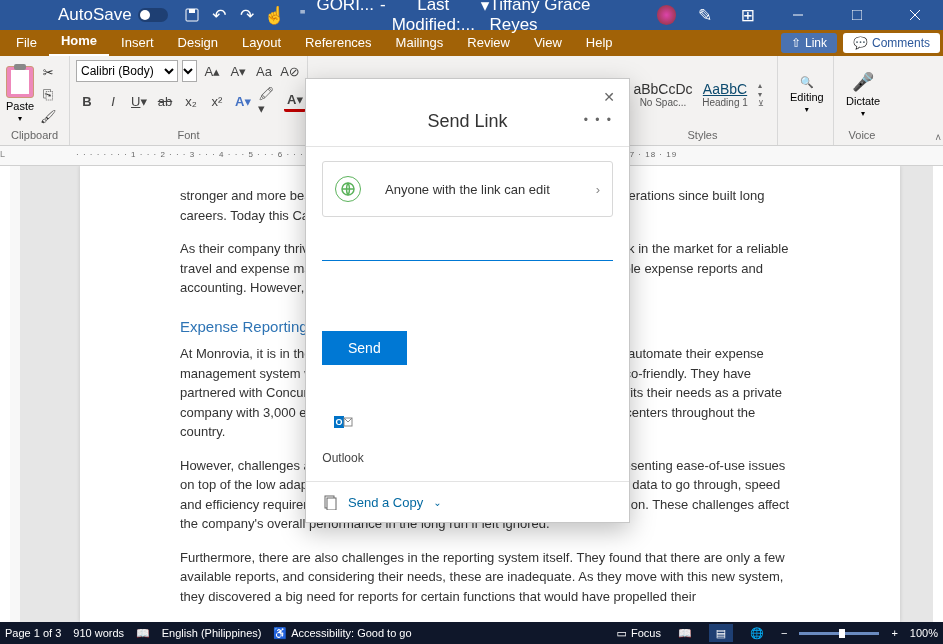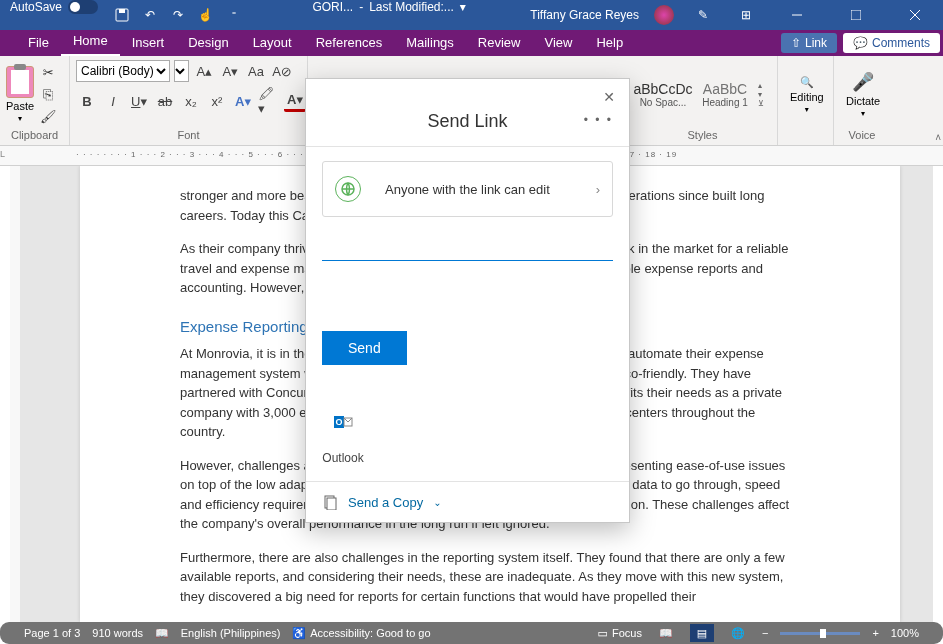--- a/index.html
+++ b/index.html
@@ -1,67 +1,67 @@
 <!DOCTYPE html>
 <html><head>
 <meta charset="utf-8">
 <style>
 * { margin: 0; padding: 0; box-sizing: border-box; font-family: 'Segoe UI', Tahoma, sans-serif; }
 body { width: 943px; height: 644px; background: #fff; overflow: hidden; position: relative; }
 
 
-.titlebar { height: 30px; background: #2b579a; display: flex; align-items: flex-start; color: #fff; font-size: 12px; }
+.titlebar { height: 30px; background: #2b579a; display: flex; align-items: center; color: #fff; font-size: 17px; padding-left: 48px; }
 .autosave { display: flex; align-items: center; gap: 6px; padding: 0 10px; }
 .autosave-toggle { width: 30px; height: 14px; background: #1e3f73; border-radius: 7px; position: relative; }
 .autosave-toggle::after { content: ''; position: absolute; width: 10px; height: 10px; background: #fff; border-radius: 50%; top: 2px; left: 2px; }
 .qat-icon { width: 28px; height: 30px; display: flex; align-items: center; justify-content: center; color: #fff; }
 .title-center { flex: 1; text-align: center; display: flex; justify-content: center; gap: 6px; }
 .title-right { display: flex; align-items: center; gap: 15px; padding-right: 6px; }
 .avatar { width: 20px; height: 20px; border-radius: 50%; background: radial-gradient(circle, #d4a, #833); }
 .winbtn { width: 44px; height: 30px; display: flex; align-items: center; justify-content: center; }
 .winbtn svg { width: 10px; height: 10px; stroke: #fff; fill: none; stroke-width: 1; }
 
 
-.ribbon-tabs { height: 26px; background: #701a75; display: flex; align-items: flex-end; color: #fff; font-size: 13px; padding-left: 16px; }
+.ribbon-tabs { height: 26px; background: #a16207; display: flex; align-items: flex-end; color: #fff; font-size: 13px; padding-left: 4px; }
 .rtab { padding: 4px 12px 6px; cursor: pointer; }
 .rtab.file { background: transparent; }
-.rtab.active { border-bottom: 2px solid #fff; font-weight: 400; }
+.rtab.active { border-bottom: 2px solid #fff; font-weight: 700; }
 .rtab-spacer { flex: 1; }
 .rtab-btn { padding: 3px 10px; margin: 0 3px 3px; background: #4a72b0; border-radius: 3px; display: flex; align-items: center; gap: 4px; font-size: 12px; }
 .rtab-btn.comments { background: #fff; color: #2b579a; }
 
 
 .ribbon { height: 90px; background: #f3f2f1; border-bottom: 1px solid #d0d0d0; display: flex; position: relative; }
 .ribbon-group { border-right: 1px solid #d8d8d8; padding: 4px 6px 2px; display: flex; flex-direction: column; }
 .ribbon-group-body { flex: 1; display: flex; align-items: center; gap: 4px; }
 .ribbon-group-label { text-align: center; font-size: 11px; color: #666; padding-bottom: 2px; }
 .paste-btn { display: flex; flex-direction: column; align-items: center; font-size: 11px; gap: 2px; }
 .paste-icon { width: 28px; height: 32px; background: linear-gradient(#fff, #fff) center/18px 24px no-repeat, #e8b; border: 1px solid #c97; border-radius: 3px; position: relative; }
 .paste-icon::before { content: ''; position: absolute; top: -3px; left: 50%; transform: translateX(-50%); width: 12px; height: 6px; background: #888; border-radius: 2px; }
 .small-btn { width: 20px; height: 20px; display: flex; align-items: center; justify-content: center; font-size: 13px; color: #333; }
 .font-row { display: flex; align-items: center; gap: 4px; margin-bottom: 4px; }
 .font-select { height: 22px; font-size: 12px; border: 1px solid #ababab; background: #fff; }
 .fbtn { width: 22px; height: 22px; display: flex; align-items: center; justify-content: center; font-size: 13px; color: #444; border-radius: 2px; }
 .style-box { width: 58px; height: 52px; border: 1px solid transparent; display: flex; flex-direction: column; align-items: center; justify-content: center; font-size: 10px; color: #555; padding: 2px; }
 .style-sample { font-size: 14px; color: #333; }
-.style-sample.blue { color: #737373; }
+.style-sample.blue { color: #0c4a6e; text-decoration: underline; }
 .vert-btn { display: flex; flex-direction: column; align-items: center; font-size: 11px; gap: 2px; padding: 0 6px; }
 
 
 .ruler-h { height: 20px; background: #f8f8f8; border-bottom: 1px solid #d0d0d0; position: relative; font-size: 8px; color: #666; }
 .ruler-side { width: 10px; background: #f8f8f8; }
 
 
 .doc-area { position: absolute; top: 166px; left: 10px; right: 10px; bottom: 22px; background: #e6e6e6; overflow: hidden; display: flex; }
 .page { background: #fff; margin-left: 60px; width: 820px; padding: 20px 100px; font-size: 13px; line-height: 1.5; color: #333; box-shadow: 0 0 4px rgba(0,0,0,0.15); }
 .page h3 { color: #2e74b5; font-weight: normal; font-size: 15px; margin-top: 18px; margin-bottom: 6px; }
 .page p { margin-bottom: 14px; }
 
 
-.statusbar { position: absolute; bottom: 0; left: 0; right: 0; height: 22px; background: #737373; color: #fff; display: flex; align-items: center; font-size: 11px; padding: 0 24px; gap: 12px; border-radius: 9px; }
+.statusbar { position: absolute; bottom: 0; left: 0; right: 0; height: 22px; background: #0f172a; color: #fff; display: flex; align-items: center; font-size: 11px; padding: 0 5px; gap: 12px; }
 .statusbar .spacer { flex: 1; }
 .sb-item { display: flex; align-items: center; gap: 4px; }
 .view-btn { width: 24px; height: 18px; display: flex; align-items: center; justify-content: center; }
 .view-btn.active { background: #1e3f73; }
 .zoom-slider { width: 80px; height: 3px; background: #6a8bc0; position: relative; }
 .zoom-slider::after { content: ''; position: absolute; left: 50%; top: -3px; width: 6px; height: 9px; background: #fff; }
 
 
 .share-dialog { position: absolute; top: 78px; left: 305px; width: 325px; background: #fff; border: 1px solid #c7c7c7; box-shadow: 0 8px 24px rgba(0,0,0,0.25); z-index: 100; }
 .share-header { display: flex; align-items: center; padding: 10px 14px 6px; }
@@ -167,21 +167,21 @@
         <div class="small-btn">⎘</div>
         <div class="small-btn">🖌</div>
       </div>
     </div>
     <div class="ribbon-group-label">Clipboard</div>
   </div>
 
   <div class="ribbon-group" style="width:238px">
     <div class="ribbon-group-body" style="flex-direction:column;align-items:flex-start">
       <div class="font-row">
-        <select class="font-select" style="width:94px"><option>Calibri (Body)</option></select>
+        <select class="font-select" style="width:102px"><option>Calibri (Body)</option></select>
         <select class="font-select" style="width:15px"><option>11</option></select>
         <div class="fbtn">A▴</div>
         <div class="fbtn">A▾</div>
         <div class="fbtn">Aa</div>
         <div class="fbtn">A⊘</div>
       </div>
       <div class="font-row">
         <div class="fbtn">
             <b>B</b>
           </div>

